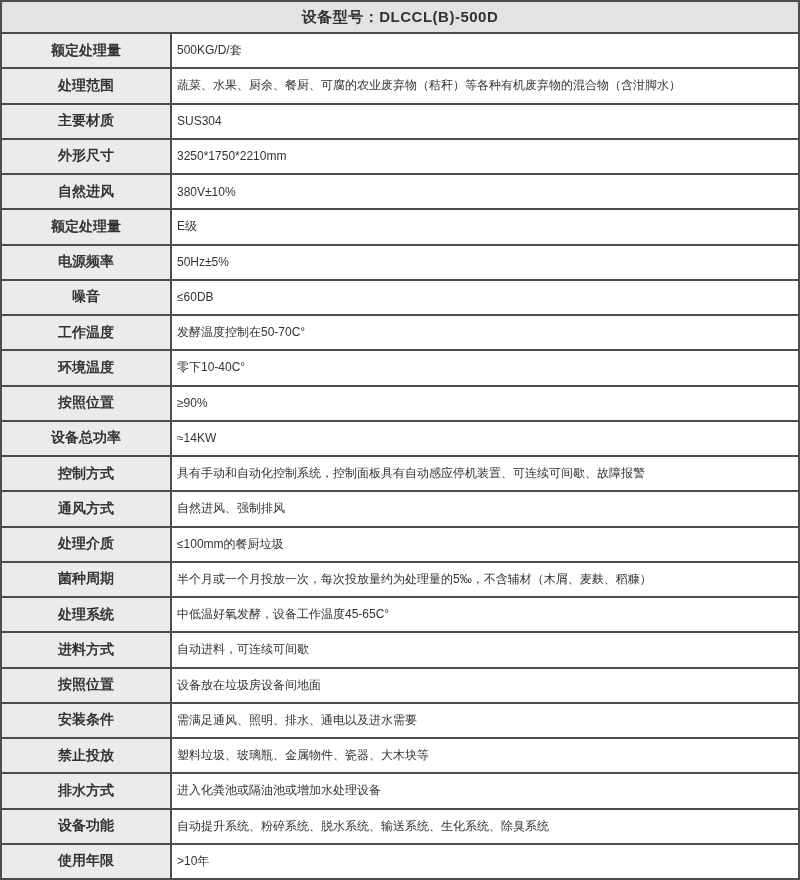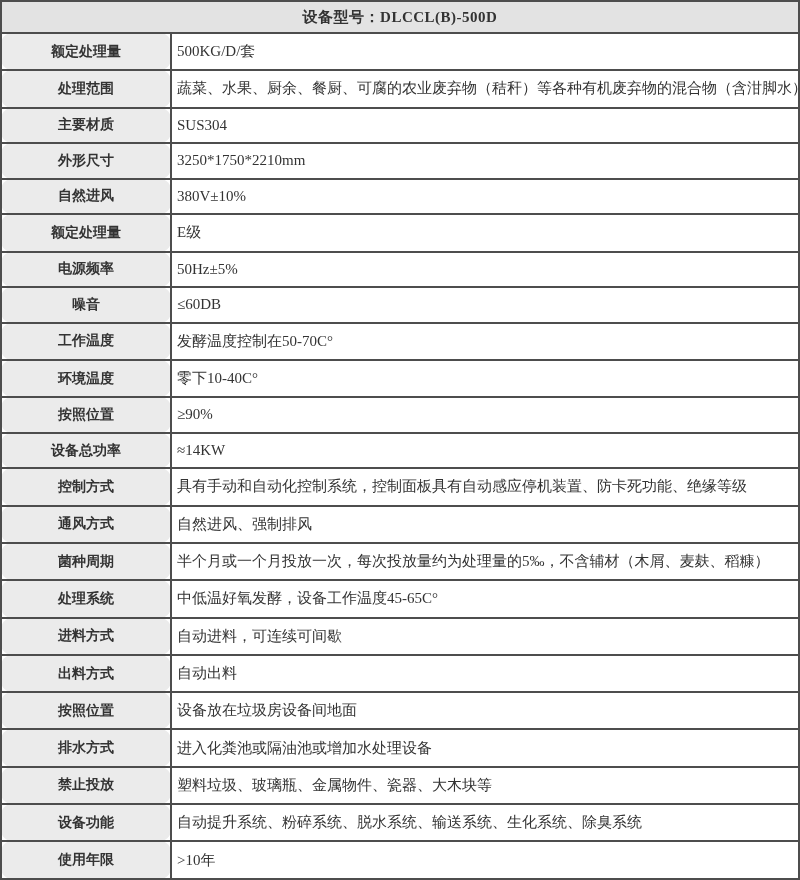--- a/index.html
+++ b/index.html
@@ -5,21 +5,21 @@
   html, body {
     margin: 0;
     padding: 0;
     background: #ffffff;
   }
   .spec-table {
     width: 800px;
     height: 880px;
     border-collapse: collapse;
     table-layout: fixed;
-    font-family: Liberation Serif, serif;
+    font-family: Liberation Sans, sans-serif;
     color: #333333;
     background: #ffffff;
   }
   .spec-table th, .spec-table td {
     border: 2px solid #4d4d4d;
     overflow: hidden;
     white-space: nowrap;
     vertical-align: middle;
   }
   .table-title {
@@ -29,25 +29,24 @@
     font-weight: bold;
     text-align: center;
     letter-spacing: 0.5px;
   }
   .label-cell {
     background: #ebebeb;
     font-size: 14px;
     font-weight: bold;
     text-align: center;
     padding: 0 4px;
-    border-radius: 11px;
   }
   .value-cell {
     background: #ffffff;
-    font-size: 15px;
+    font-size: 12px;
     font-weight: normal;
     text-align: left;
     padding: 0 2px 0 5px;
   }
 </style>
 </head>
 <body>
 
 <table class="spec-table">
   <colgroup>
@@ -103,53 +102,57 @@
       <tr>
         <th class="label-cell">按照位置</th>
         <td class="value-cell">≥90%</td>
       </tr>
       <tr>
         <th class="label-cell">设备总功率</th>
         <td class="value-cell">≈14KW</td>
       </tr>
       <tr>
         <th class="label-cell">控制方式</th>
-        <td class="value-cell">具有手动和自动化控制系统，控制面板具有自动感应停机装置、防卡死功能、绝缘等级</td>
+        <td class="value-cell">具有手动和自动化控制系统，控制面板具有自动感应停机装置、可连续可间歇、故障报警</td>
       </tr>
       <tr>
         <th class="label-cell">通风方式</th>
         <td class="value-cell">自然进风、强制排风</td>
+      </tr>
+      <tr>
+        <th class="label-cell">处理介质</th>
+        <td class="value-cell">≤100mm的餐厨垃圾</td>
       </tr>
       <tr>
         <th class="label-cell">菌种周期</th>
         <td class="value-cell">半个月或一个月投放一次，每次投放量约为处理量的5‰，不含辅材（木屑、麦麸、稻糠）</td>
       </tr>
       <tr>
         <th class="label-cell">处理系统</th>
         <td class="value-cell">中低温好氧发酵，设备工作温度45-65C°</td>
       </tr>
       <tr>
         <th class="label-cell">进料方式</th>
         <td class="value-cell">自动进料，可连续可间歇</td>
       </tr>
       <tr>
-        <th class="label-cell">出料方式</th>
-        <td class="value-cell">自动出料</td>
-      </tr>
-      <tr>
         <th class="label-cell">按照位置</th>
         <td class="value-cell">设备放在垃圾房设备间地面</td>
       </tr>
       <tr>
-        <th class="label-cell">排水方式</th>
-        <td class="value-cell">进入化粪池或隔油池或增加水处理设备</td>
+        <th class="label-cell">安装条件</th>
+        <td class="value-cell">需满足通风、照明、排水、通电以及进水需要</td>
       </tr>
       <tr>
         <th class="label-cell">禁止投放</th>
         <td class="value-cell">塑料垃圾、玻璃瓶、金属物件、瓷器、大木块等</td>
+      </tr>
+      <tr>
+        <th class="label-cell">排水方式</th>
+        <td class="value-cell">进入化粪池或隔油池或增加水处理设备</td>
       </tr>
       <tr>
         <th class="label-cell">设备功能</th>
         <td class="value-cell">自动提升系统、粉碎系统、脱水系统、输送系统、生化系统、除臭系统</td>
       </tr>
       <tr>
         <th class="label-cell">使用年限</th>
         <td class="value-cell">&gt;10年</td>
       </tr>
     </tbody>

